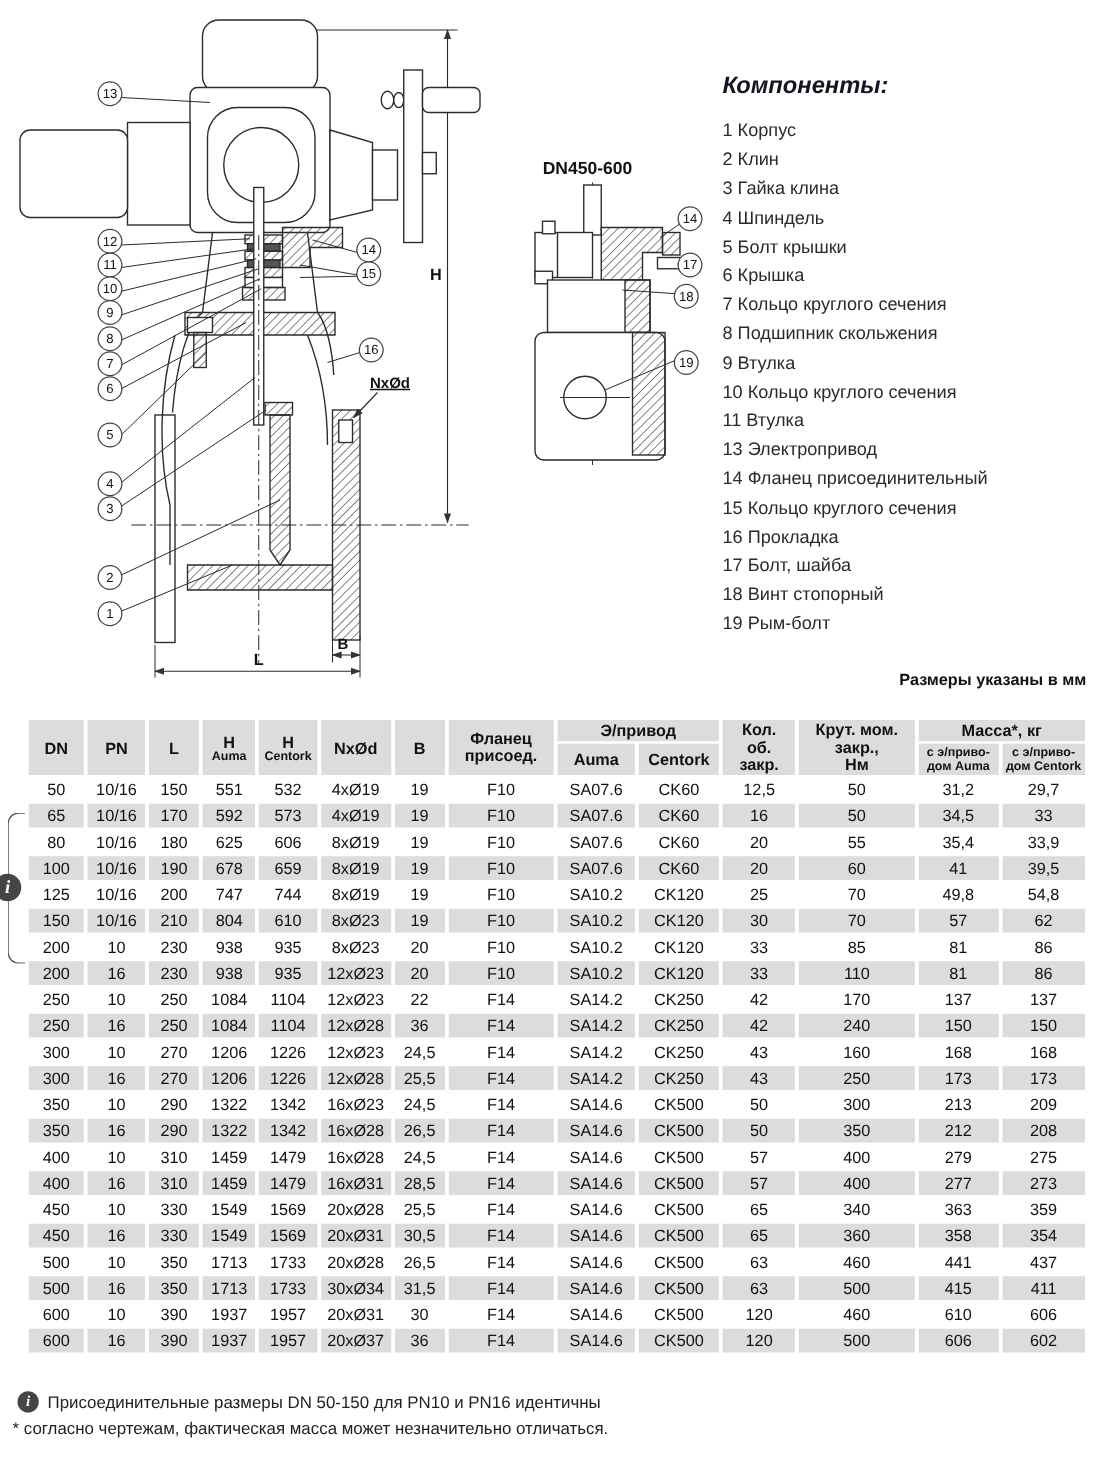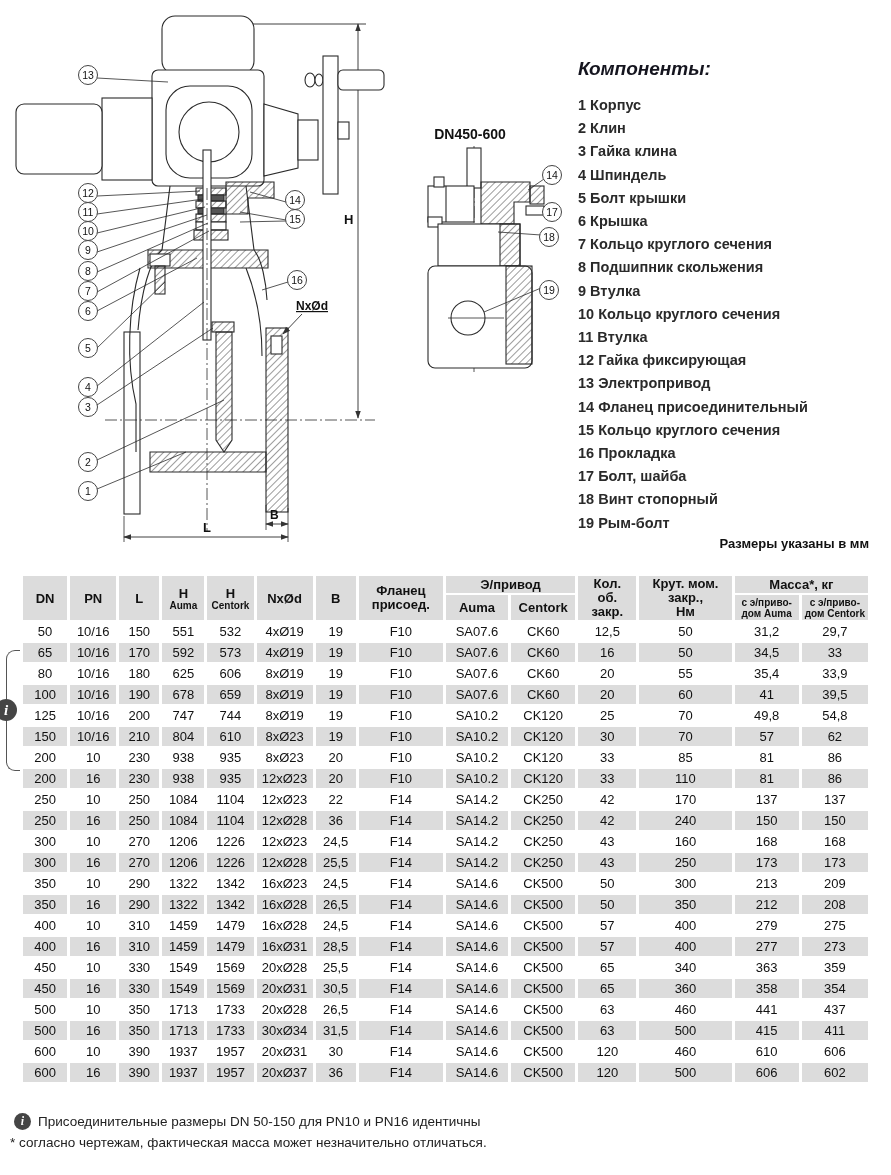--- a/index.html
+++ b/index.html
@@ -8,21 +8,21 @@
     font-family:"Liberation Sans",sans-serif;color:#1c1c1c;overflow:hidden;
   }
   svg text{font-family:"Liberation Sans",sans-serif;}
   
   .main-drawing{position:absolute;left:0;top:0;}
   .detail-drawing{position:absolute;left:392px;top:122px;}
   
   .components{position:absolute;left:578px;top:58px;width:310px;}
   .components h2{margin:0 0 14px 0;font-size:19px;font-weight:bold;color:#15151f;font-style:italic;}
   .components ul{list-style:none;margin:0;padding:0;}
-  .components li{font-size:14.5px;line-height:23.2px;color:#2a2a2a;white-space:nowrap;font-weight:bold;}
+  .components li{font-size:14.5px;line-height:23.2px;color:#2a2a2a;white-space:nowrap;}
   
   .size-note{position:absolute;right:22px;top:536px;font-size:13px;font-weight:bold;color:#111;}
   
   .table-wrap{position:absolute;left:20px;top:574px;width:851px;}
   table.dims{border-collapse:separate;border-spacing:3px 2px;width:851px;table-layout:fixed;}
   table.dims th,table.dims td{padding:1px 2px;text-align:center;vertical-align:middle;font-size:13px;}
   table.dims thead th{background:#dcdcdc;font-weight:bold;color:#111;}
   table.dims thead th.small{font-size:10px;line-height:11px;white-space:pre-line;}
   table.dims thead th.wrap{white-space:pre-line;line-height:14px;}
   table.dims thead .h-sub{display:block;font-size:10px;line-height:10px;font-weight:bold;}
@@ -296,21 +296,20 @@
         <li>2 Клин</li>
         <li>3 Гайка клина</li>
         <li>4 Шпиндель</li>
         <li>5 Болт крышки</li>
         <li>6 Крышка</li>
         <li>7 Кольцо круглого сечения</li>
         <li>8 Подшипник скольжения</li>
         <li>9 Втулка</li>
         <li>10 Кольцо круглого сечения</li>
         <li>11 Втулка</li>
-        <li>12 Гайка фиксирующая</li>
         <li>13 Электропривод</li>
         <li>14 Фланец присоединительный</li>
         <li>15 Кольцо круглого сечения</li>
         <li>16 Прокладка</li>
         <li>17 Болт, шайба</li>
         <li>18 Винт стопорный</li>
         <li>19 Рым-болт</li>
       </ul>
   </div>
 

